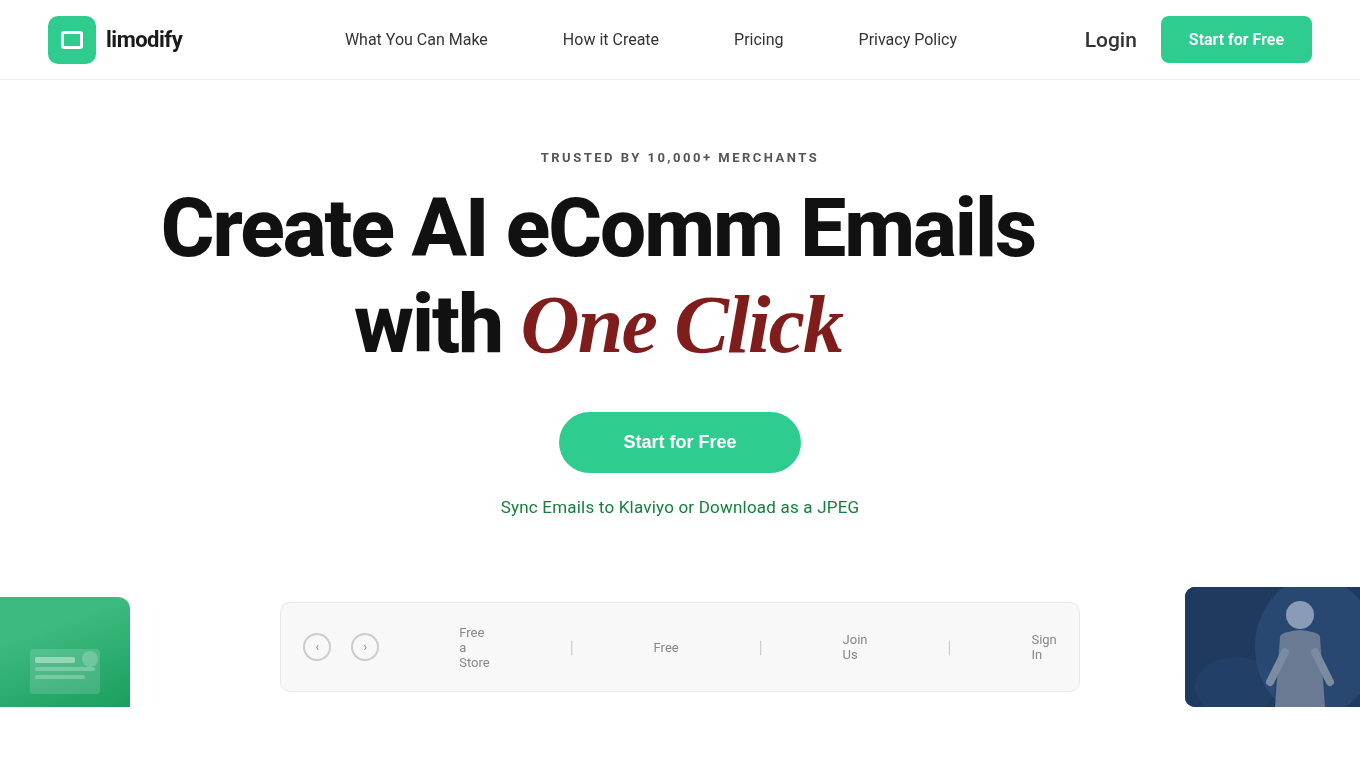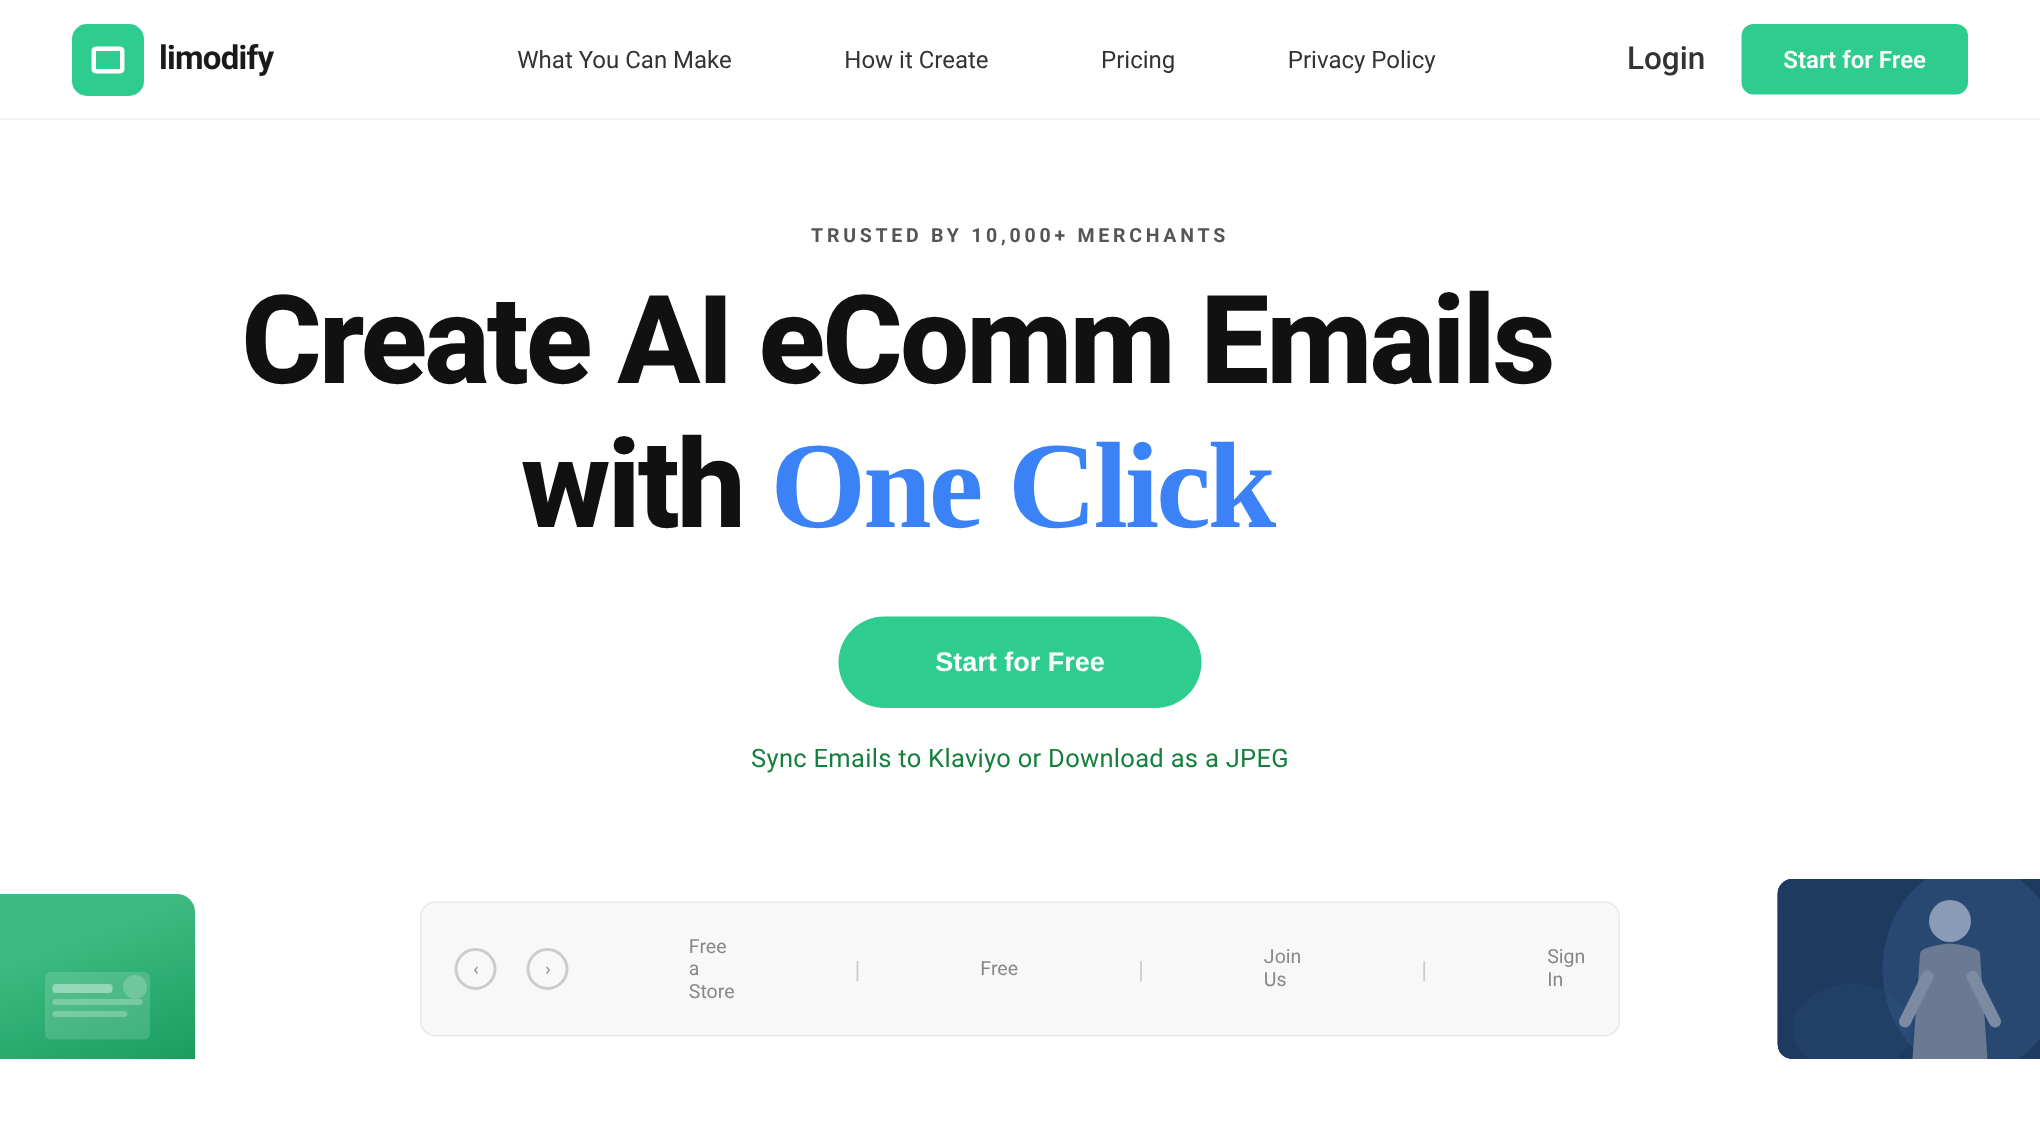--- a/index.html
+++ b/index.html
@@ -133,21 +133,22 @@
       font-size: 82px;
       font-weight: 800;
       line-height: 1.05;
       color: #111;
       letter-spacing: -2px;
       display: block;
       margin-top: 10px;
     }
 
     .italic-accent {
-      color: #3b82f6;
+      font-style: italic;
+      color: #7f1d1d;
       font-family: Georgia, 'Times New Roman', serif;
       font-weight: 700;
     }
 
     .hero-cta {
       margin-top: 44px;
     }
 
     .hero-cta-button {
       background: #2ecc8f;

